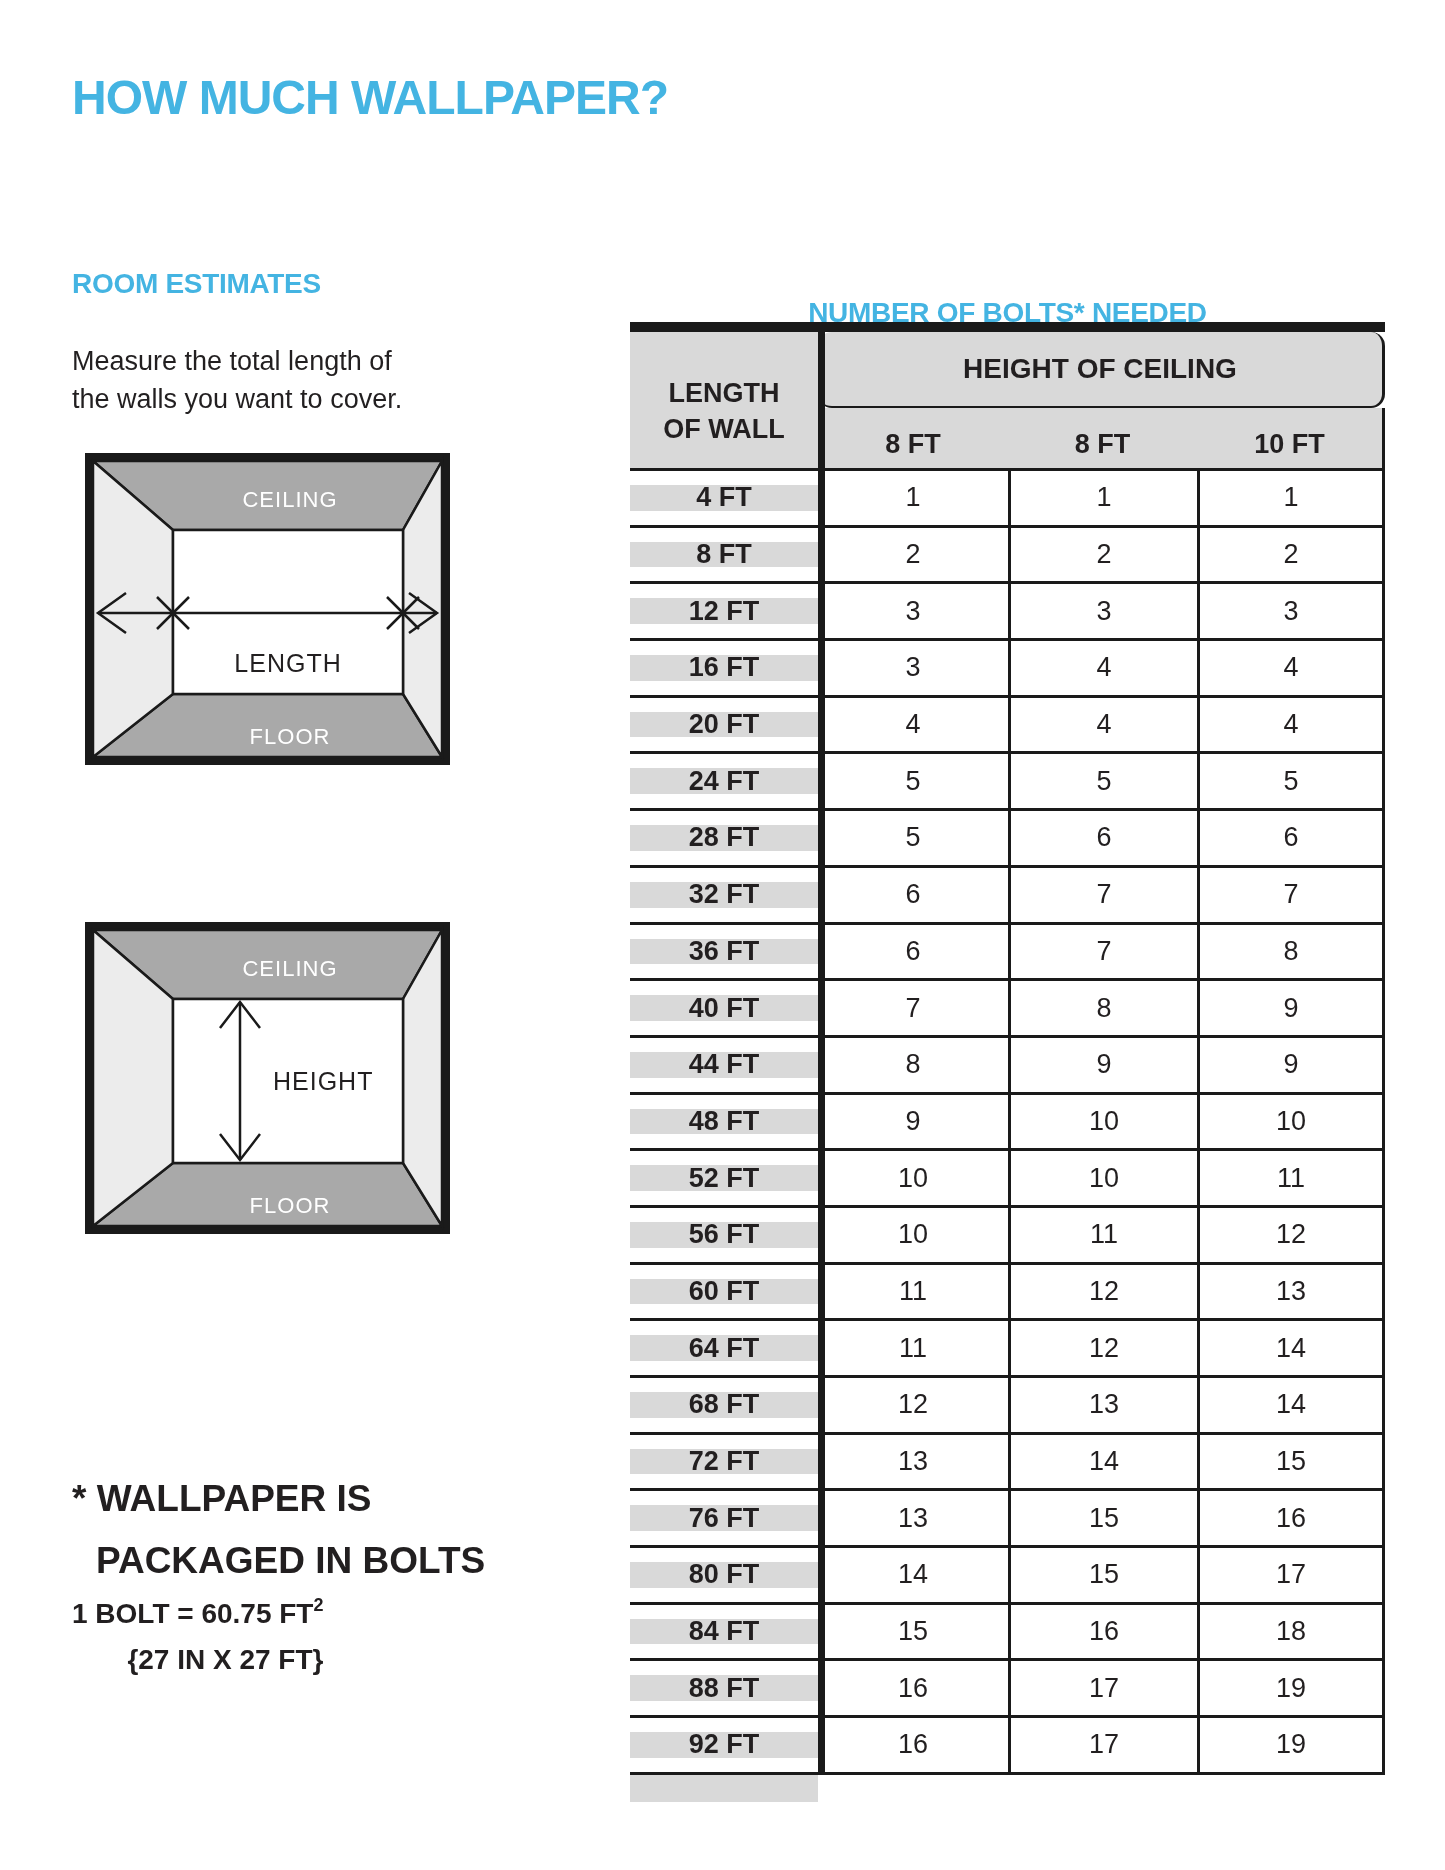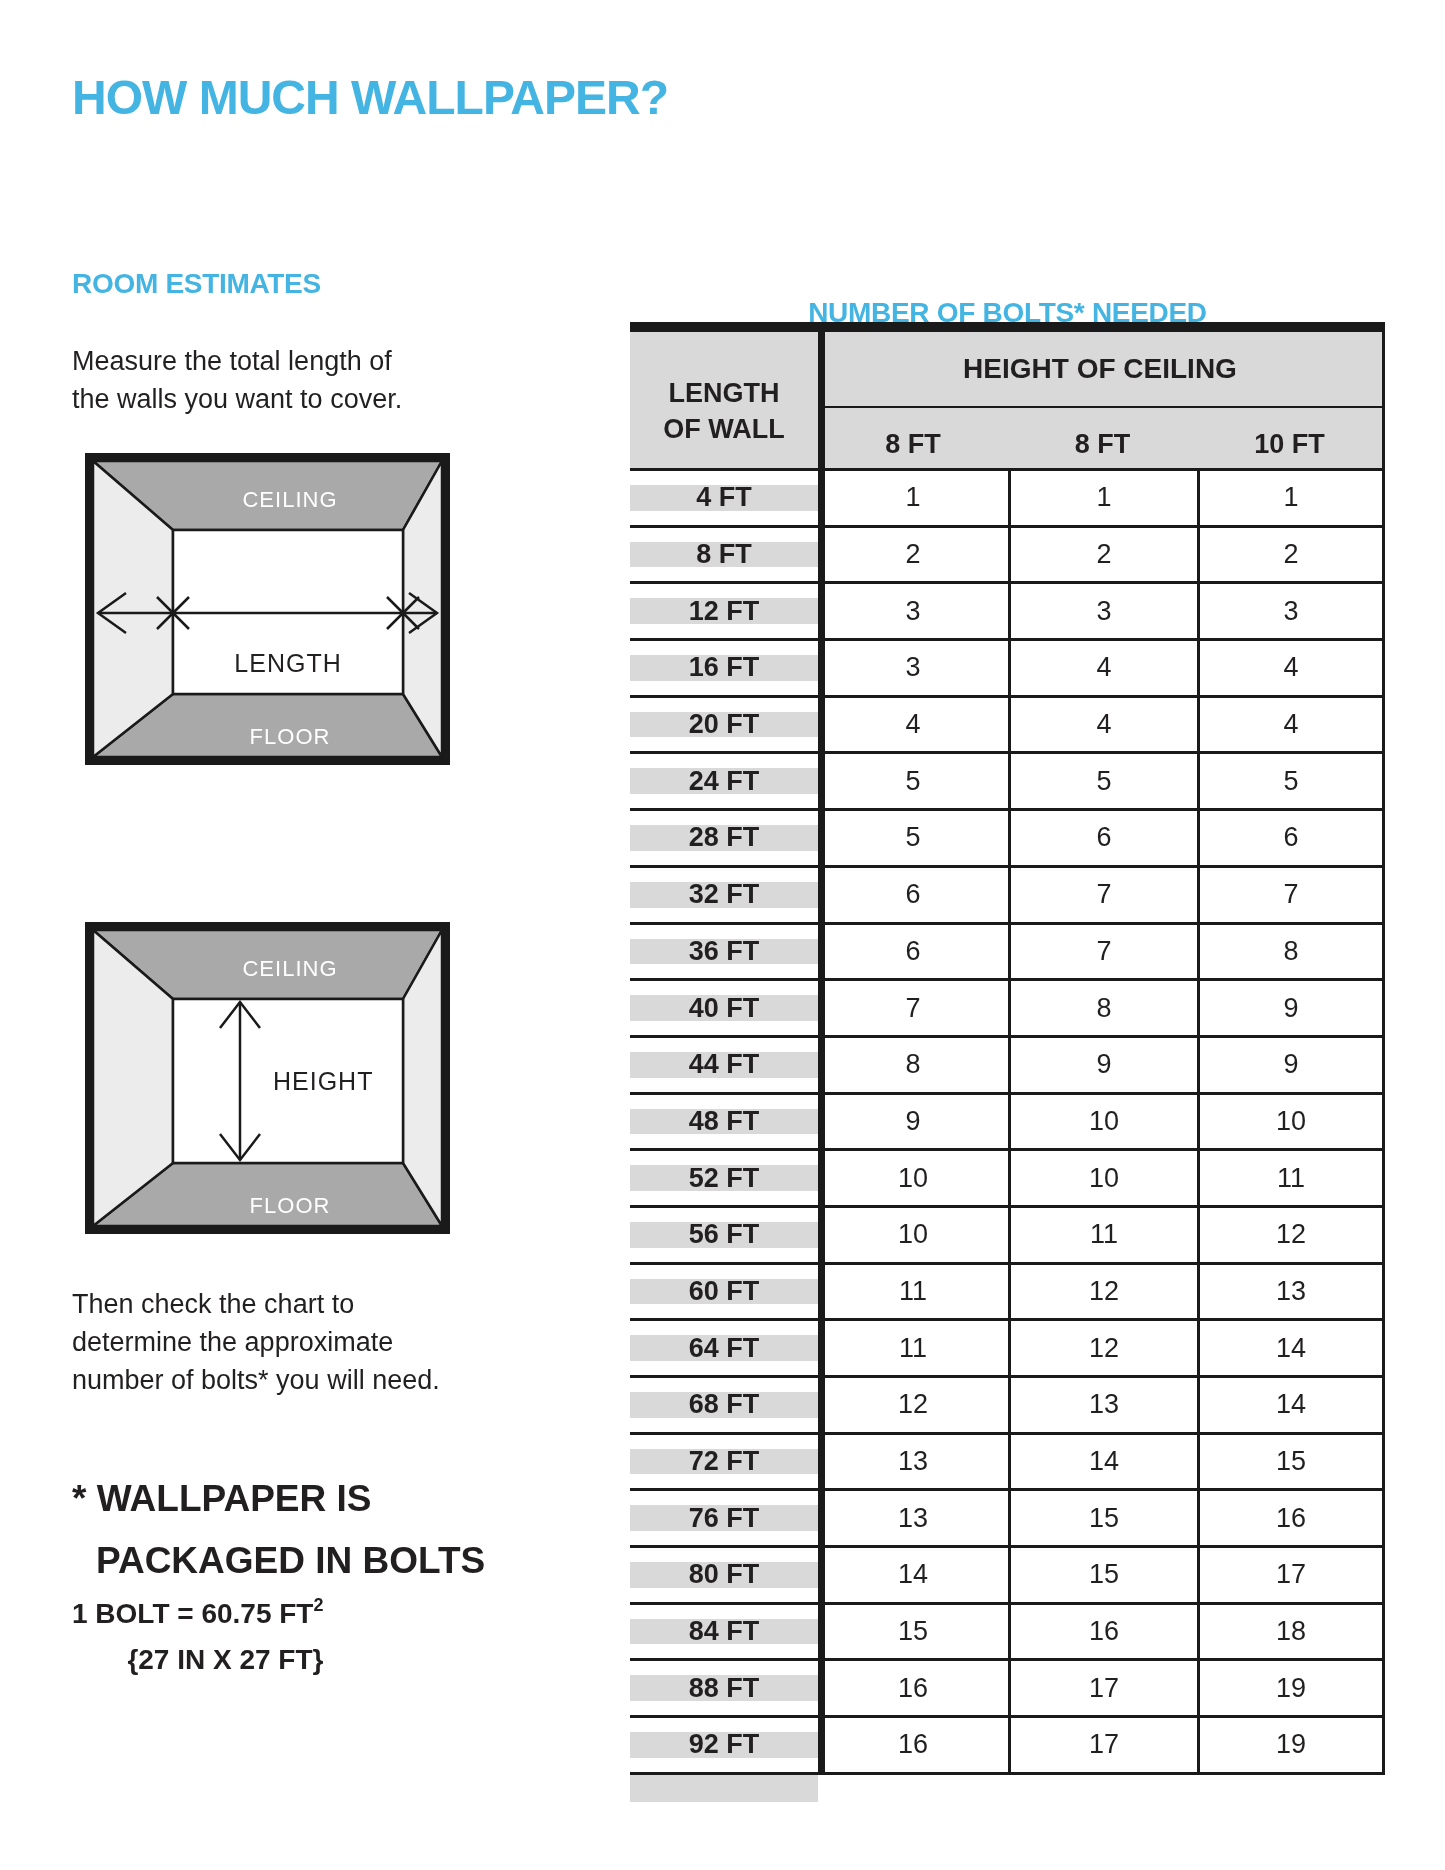--- a/index.html
+++ b/index.html
@@ -34,21 +34,21 @@
   }
   .cell{box-sizing:border-box;display:flex;align-items:center;justify-content:center;}
   .hcell{
     grid-column:1;grid-row:1/3;background:var(--cell-gray);
     border-bottom:3px solid var(--line);flex-direction:column;
     font-weight:bold;font-size:27px;line-height:36px;padding-top:22px;text-align:center;
   }
   .span-head{
     grid-column:2/5;grid-row:1;background:var(--cell-gray);
     border-bottom:2px solid var(--line);border-right:3px solid var(--line);
-    font-weight:bold;font-size:28px;
+    font-weight:bold;font-size:28px;border-radius:14px;
   }
   .sub{
     grid-row:2;background:var(--cell-gray);border-bottom:3px solid var(--line);
     font-weight:bold;font-size:27px;align-items:flex-end;padding-bottom:8px;
   }
   .sub.last{border-right:3px solid var(--line);}
   .rl{
     background:var(--cell-gray);background-clip:content-box;padding:14px 0;
     border-bottom:3px solid var(--line);font-weight:bold;font-size:27px;
   }
@@ -111,25 +111,20 @@
         <line x1="155" y1="80" x2="155" y2="238"></line>
         <path d="M135,106 L155,80 L175,106"></path>
         <path d="M135,212 L155,238 L175,212"></path>
       </g>
       <text x="205" y="54" text-anchor="middle" font-size="22" letter-spacing="1" fill="#ffffff">CEILING</text>
       <text x="205" y="291" text-anchor="middle" font-size="22" letter-spacing="1" fill="#ffffff">FLOOR</text>
       <text x="188" y="168" text-anchor="start" font-size="25" letter-spacing="1" fill="#221f20">HEIGHT</text>
     </svg>
   </div>
 
-  <div class="abs para" style="left:72px;top:1285px;">
-    <div>Then check the chart to</div>
-    <div>determine the approximate</div>
-    <div>number of bolts* you will need.</div>
-  </div>
 
   <div class="abs bold-note" style="left:72px;top:1478px;">
     <div>* WALLPAPER IS</div>
     <div style="margin-left:24px;margin-top:20px;">PACKAGED IN BOLTS</div>
   </div>
 
   <div class="abs bolt-eq" style="left:72px;top:1584px;">
     <div><span>1 BOLT = 60.75 FT</span><sup>2</sup></div>
     <div>{27 IN X 27 FT}</div>
   </div>

